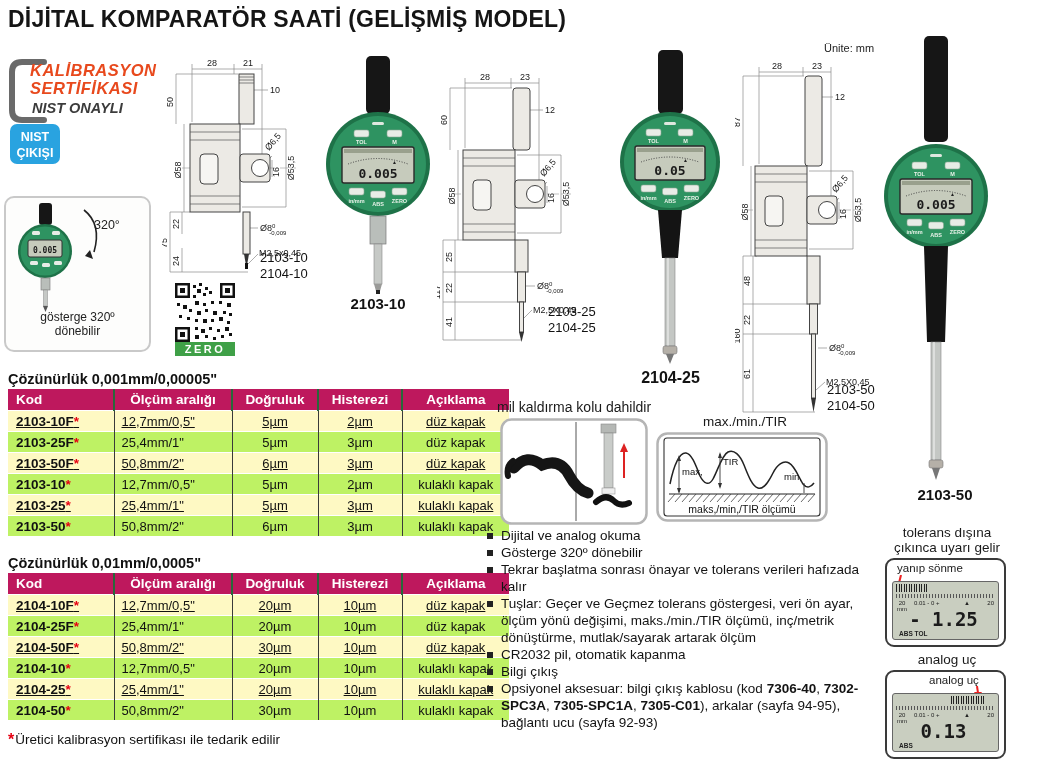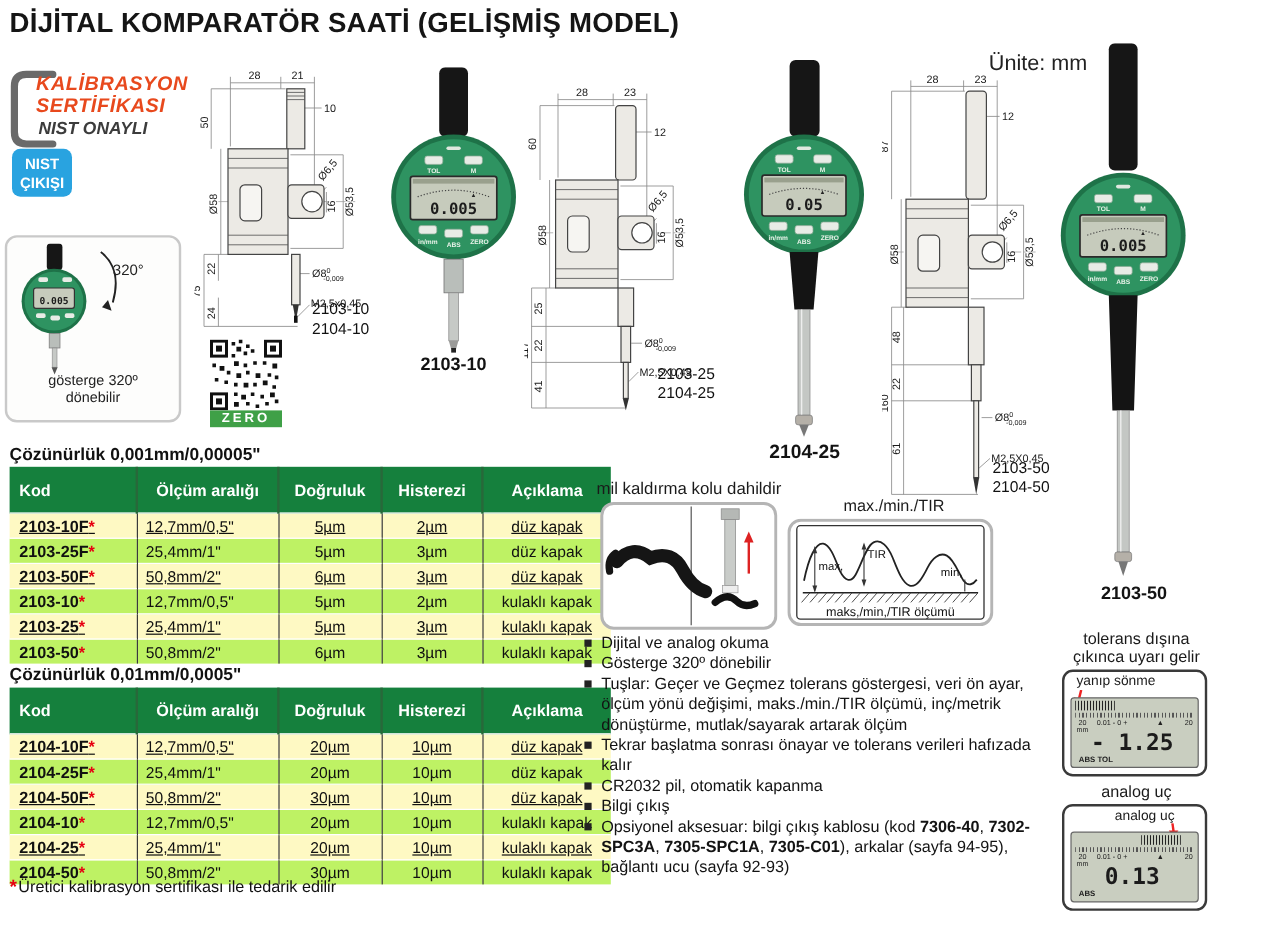--- a/index.html
+++ b/index.html
@@ -1,21 +1,21 @@
 <!DOCTYPE html>
 <html><head>
 <meta charset="utf-8">
 <style>
   html,body{margin:0;padding:0;background:#fff;}
   #page{position:relative;width:1062px;height:778px;background:#fff;overflow:hidden;
         font-family:"Liberation Sans",sans-serif;color:#111;}
   .abs{position:absolute;}
 
   #page-title{left:8px;top:6px;font-size:23px;font-weight:bold;letter-spacing:0.2px;color:#151515;}
-  #unit-note{left:824px;top:42px;font-size:18px;color:#222;}
+  #unit-note{left:824px;top:42px;font-size:11px;color:#222;}
 
   
   #cal-logo{left:8px;top:58px;width:160px;height:66px;}
   #cal-text{position:absolute;left:22px;top:3px;font-size:16.5px;line-height:18px;font-weight:bold;
             font-style:italic;color:#e8491d;letter-spacing:0.5px;}
   #nist-text{position:absolute;left:24px;top:42px;font-size:14.5px;font-weight:bold;font-style:italic;color:#3c3c3c;}
   #bilgi-badge{left:10px;top:124px;width:50px;height:40px;background:#29a3e0;border-radius:7px;
                color:#fff;font-size:12.5px;font-weight:bold;text-align:center;line-height:16px;padding-top:5px;box-sizing:border-box;}
 
   
@@ -46,21 +46,21 @@
   
   .sec-heading{font-size:14.5px;font-weight:bold;color:#111;}
   #sec1-heading{left:8px;top:371px;} #sec2-heading{left:8px;top:555px;}
   #table1{left:8px;top:389px;} #table2{left:8px;top:573px;}
   table.spec{border-collapse:collapse;table-layout:fixed;width:467px;}
   .spec th:nth-child(1),.spec td:nth-child(1){width:95px;}
   .spec th:nth-child(2),.spec td:nth-child(2){width:112px;}
   .spec th:nth-child(3),.spec td:nth-child(3){width:80px;}
   .spec th:nth-child(4),.spec td:nth-child(4){width:78px;}
   .spec th:nth-child(5),.spec td:nth-child(5){width:102px;}
-  .spec th{background:#15803d;color:#fff;font-size:13.5px;font-weight:bold;height:38px;
+  .spec th{background:#be185d;color:#fff;font-size:13.5px;font-weight:bold;height:21px;
            border-left:2px solid #28683a;text-align:center;padding:0 2px;}
   .spec th:first-child{border-left:none;text-align:left;padding-left:8px;}
   .spec td{font-size:13px;height:20px;text-align:center;border-left:1px solid #3a3a3a;
            border-top:1px solid #fff;padding:0 3px;white-space:nowrap;}
   .spec td:first-child{border-left:none;}
   .spec td.code{font-weight:bold;text-align:left;padding-left:8px;font-size:13.5px;}
   .spec td.range{text-align:left;padding-left:7px;}
   .spec tr.alt{background:#fef9c3;text-decoration:underline;} .spec tr.norm{background:#bef264;}
   .star{color:#e60012;font-weight:bold;}
   #footnote{left:8px;top:731px;font-size:13.5px;}
@@ -588,22 +588,22 @@
     <line x1="148" y1="61" x2="148" y2="51" stroke="#333" stroke-width="0.9"></line>
     <text x="26" y="43" class="tirtext">max,</text>
     <text x="67" y="33" class="tirtext">TIR</text>
     <text x="146" y="48" text-anchor="end" class="tirtext">min,</text>
     <text x="86" y="81" text-anchor="middle" font-size="10.5" fill="#111" font-family="Liberation Sans, sans-serif">maks,/min,/TIR ölçümü</text>
   </svg>
 
   <ul class="abs" id="features">
       <li><span class="marker"></span><span>Dijital ve analog okuma</span></li>
       <li><span class="marker"></span><span>Gösterge 320º dönebilir</span></li>
+      <li><span class="marker"></span><span>Tekrar başlatma sonrası önayar ve tolerans verileri hafızada kalır</span></li>
       <li><span class="marker"></span><span>Tuşlar: Geçer ve Geçmez tolerans göstergesi, veri ön ayar, ölçüm yönü değişimi, maks./min./TIR ölçümü, inç/metrik dönüştürme, mutlak/sayarak artarak ölçüm</span></li>
-      <li><span class="marker"></span><span>Tekrar başlatma sonrası önayar ve tolerans verileri hafızada kalır</span></li>
       <li><span class="marker"></span><span>CR2032 pil, otomatik kapanma</span></li>
       <li><span class="marker"></span><span>Bilgi çıkış</span></li>
       <li><span class="marker"></span><span>Opsiyonel aksesuar: bilgi çıkış kablosu (kod </span><span class="bold">7306-40</span><span>, </span><span class="bold">7302-SPC3A</span><span>, </span><span class="bold">7305-SPC1A</span><span>, </span><span class="bold">7305-C01</span><span>), arkalar (sayfa 94-95), bağlantı ucu (sayfa 92-93)</span></li>
     </ul>
 
   <div class="rc-head" id="alert-heading">
     <div>tolerans dışına</div>
     <div>çıkınca uyarı gelir</div>
   </div>
 

